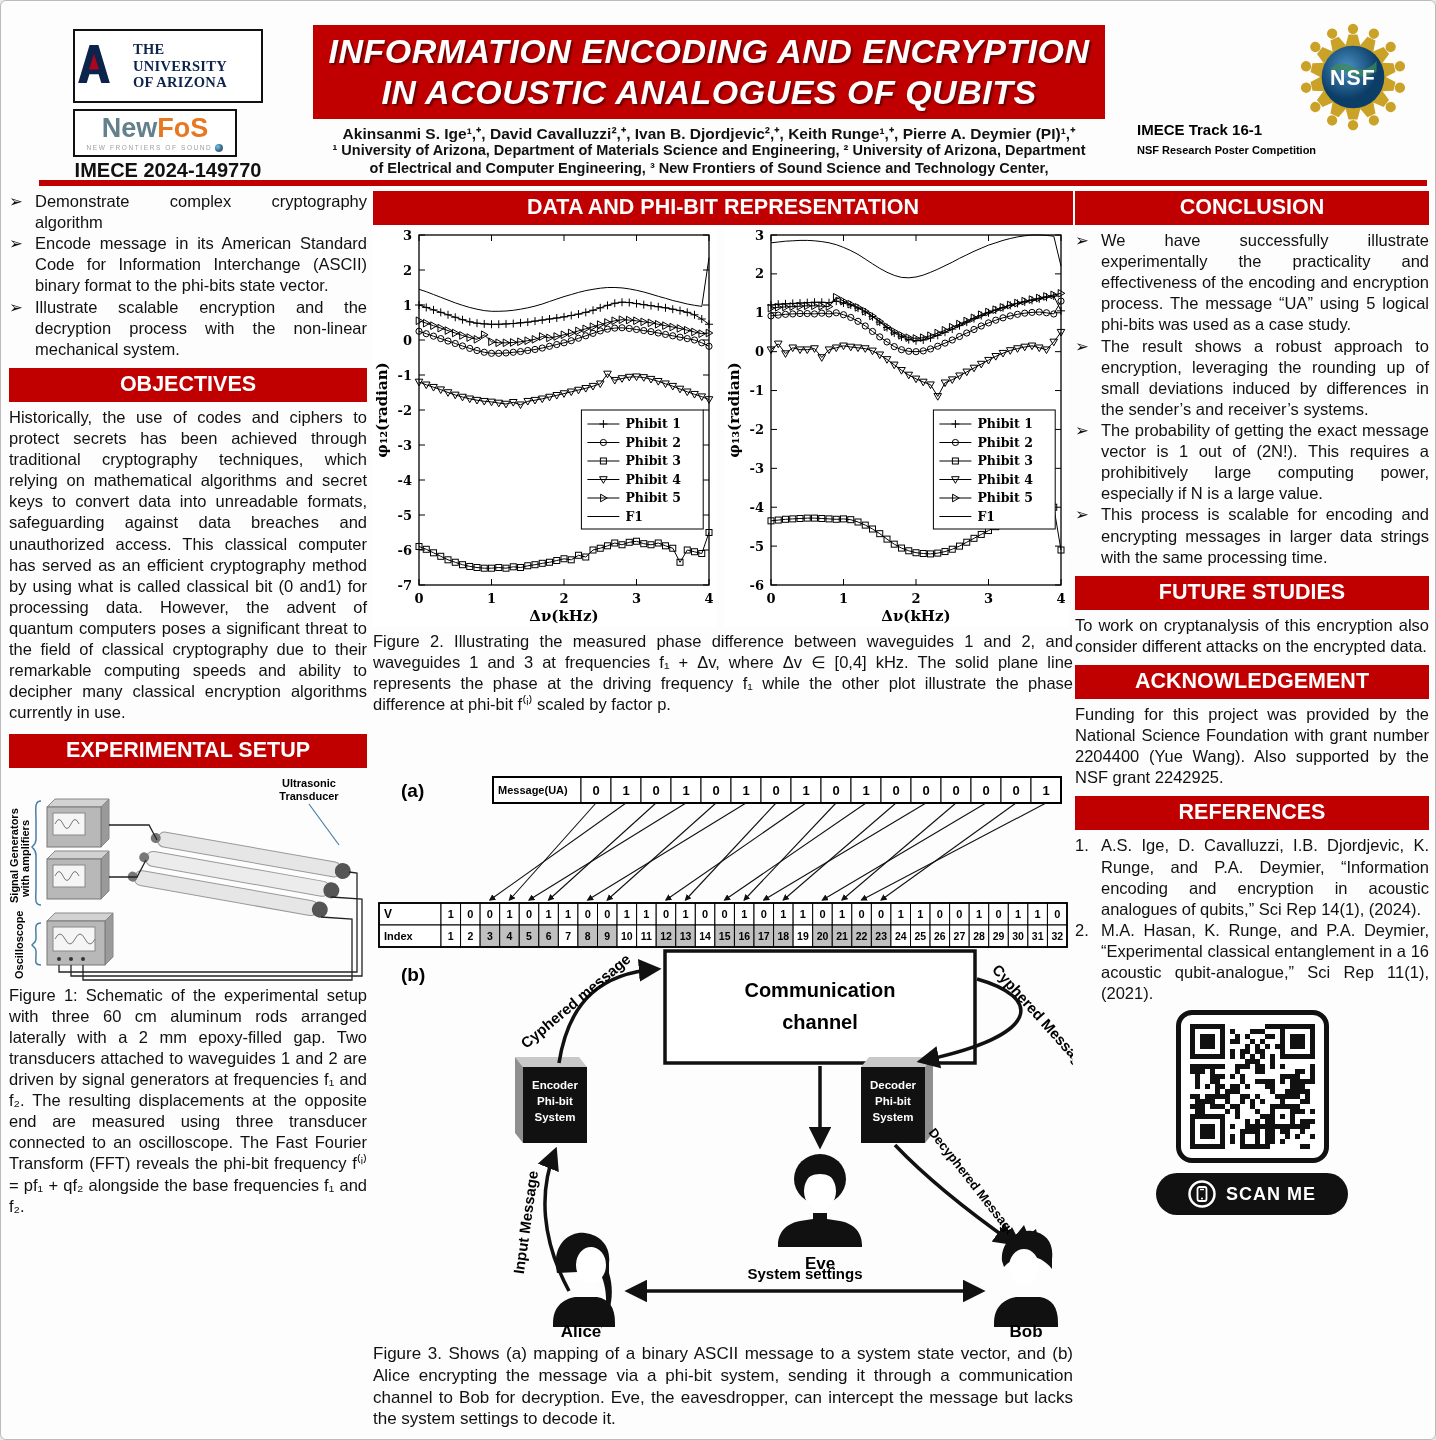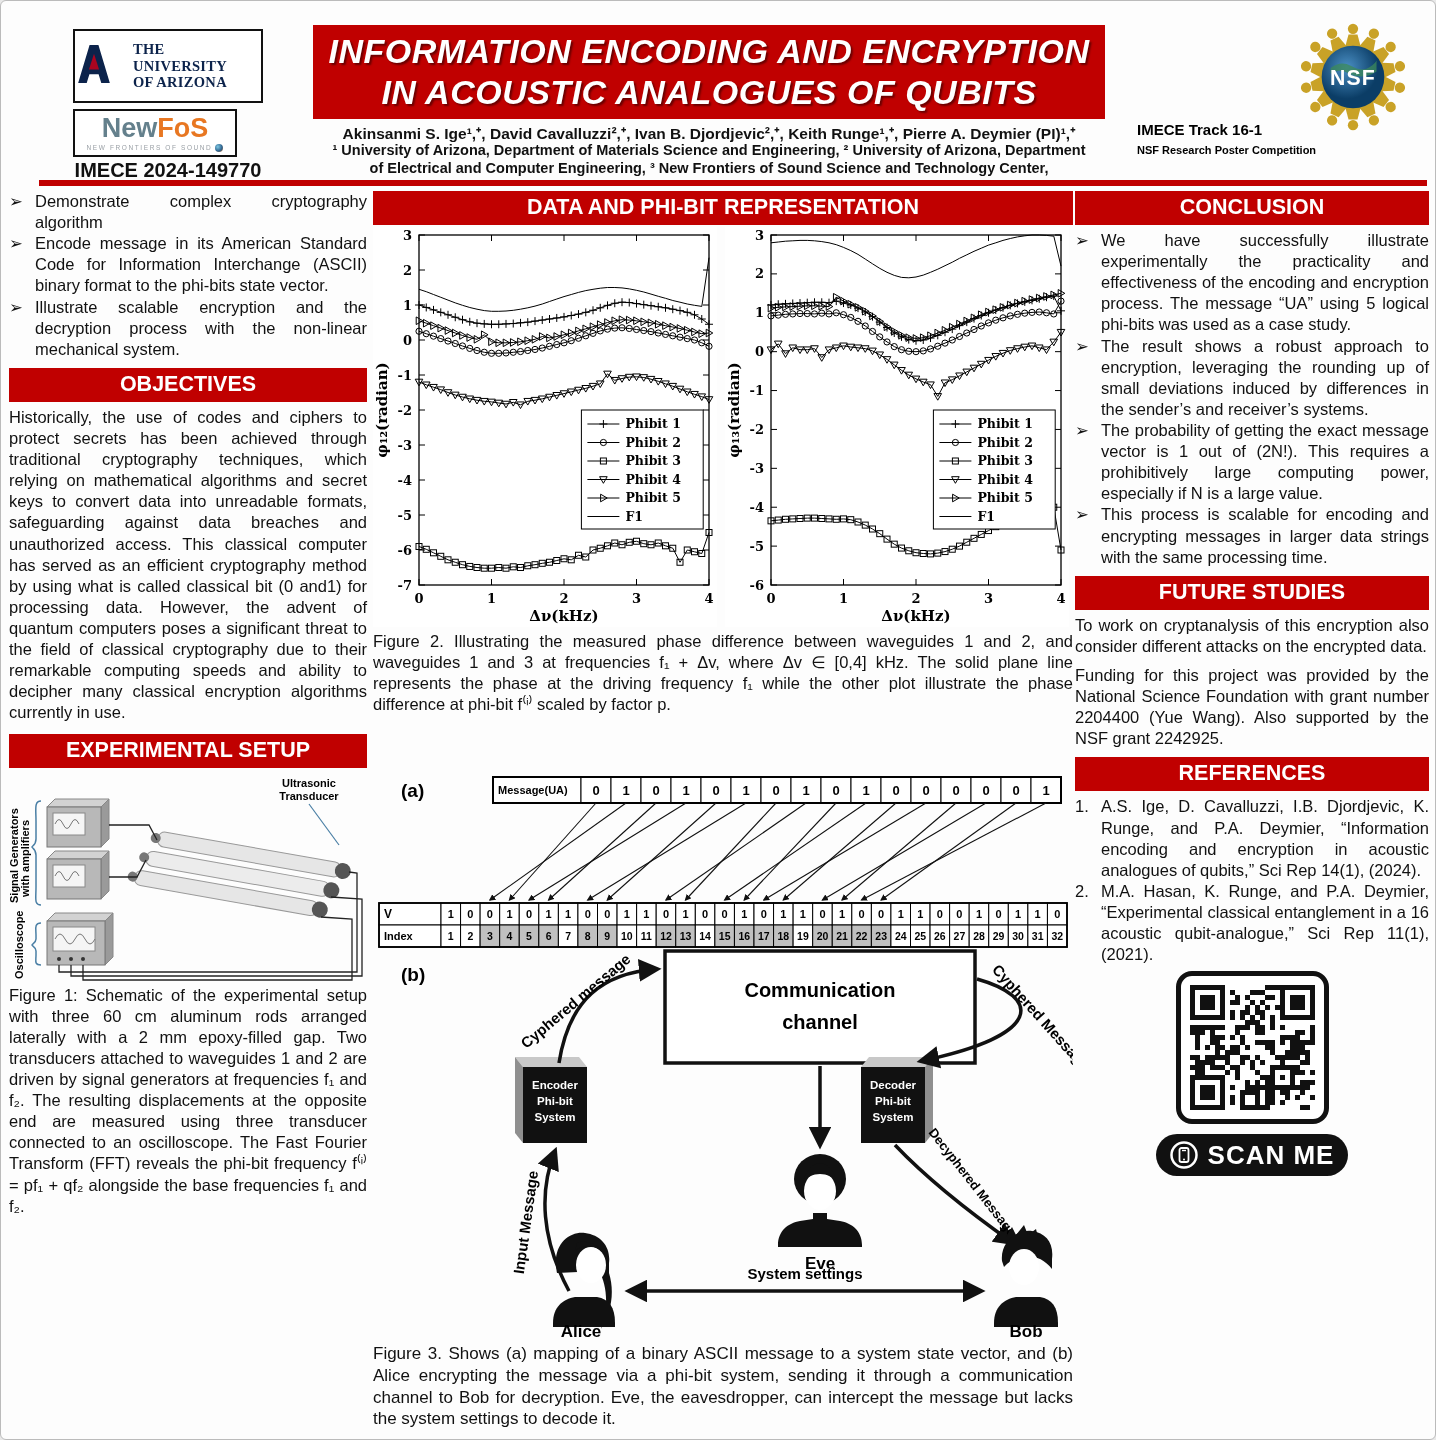--- a/index.html
+++ b/index.html
@@ -60,21 +60,21 @@
   .dg-small { font-weight:bold; font-size:11.5px; fill:#fff; }
   .dg-name { font-weight:bold; font-size:17px; }
   .dg-arc { font-weight:bold; font-size:15px; }
   .figlab { font-weight:bold; font-size:11px; }
   
   .qr-outer { width:153px; height:153px; border:5px solid #111; border-radius:16px;
               background:#fff; padding:9px; margin:6px auto 10px; }
   .qr-outer svg { display:block; }
   .scanme { width:192px; height:42px; background:#111; border-radius:21px; margin:0 auto;
             display:flex; align-items:center; justify-content:center; gap:10px; }
-  .scanme-txt { color:#fff; font-weight:bold; font-size:26px; letter-spacing:1px; }
+  .scanme-txt { color:#fff; font-weight:bold; font-size:18px; letter-spacing:1px; }
 </style>
 </head>
 <body>
 
 <div class="poster">
 
   <div class="logo-box ua-box">
     <span>
       <svg width="38" height="42" viewBox="0 0 24 26">
         <polygon points="2,25 9.2,1 14.8,1 22,25 16.6,25 14.9,19.4 9.1,19.4 7.4,25" fill="#0c234b"></polygon>
@@ -1113,20 +1113,21 @@
         </div>
         <div class="li">
           <span class="li-m">➢</span>
           <span class="li-t">This process is scalable for encoding and encrypting messages in larger data strings with the same processing time.</span>
         </div>
       </div>
     <div class="gap8"></div>
     <div class="sec-title">FUTURE STUDIES</div>
     <div class="txt">To work on cryptanalysis of this encryption also consider different attacks on the encrypted data.</div>
     <div class="gap8"></div>
+    <div class="sec-title">ACKNOWLEDGEMENT</div>
     <div class="txt">Funding for this project was provided by the National Science Foundation with grant number 2204400 (Yue Wang). Also supported by the NSF grant 2242925.</div>
     <div class="gap8"></div>
     <div class="sec-title">REFERENCES</div>
     <div>
         <div class="li">
           <span class="li-m">1.</span>
           <span class="li-t">A.S. Ige, D. Cavalluzzi, I.B. Djordjevic, K. Runge, and P.A. Deymier, “Information encoding and encryption in acoustic analogues of qubits,” Sci Rep 14(1), (2024).</span>
         </div>
         <div class="li">
           <span class="li-m">2.</span>

